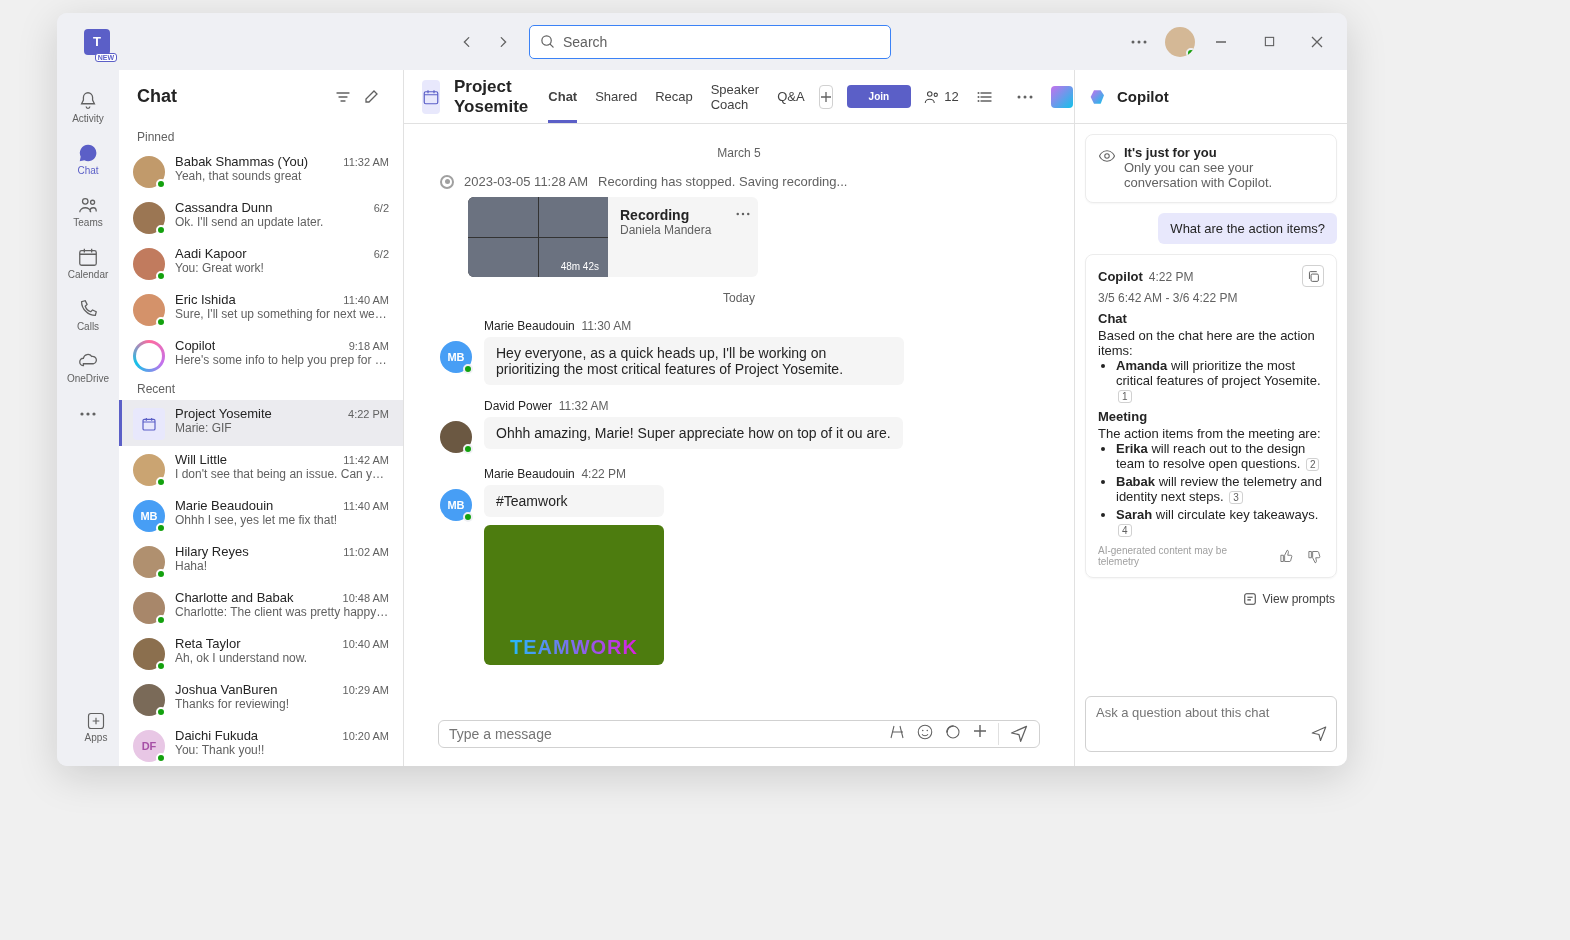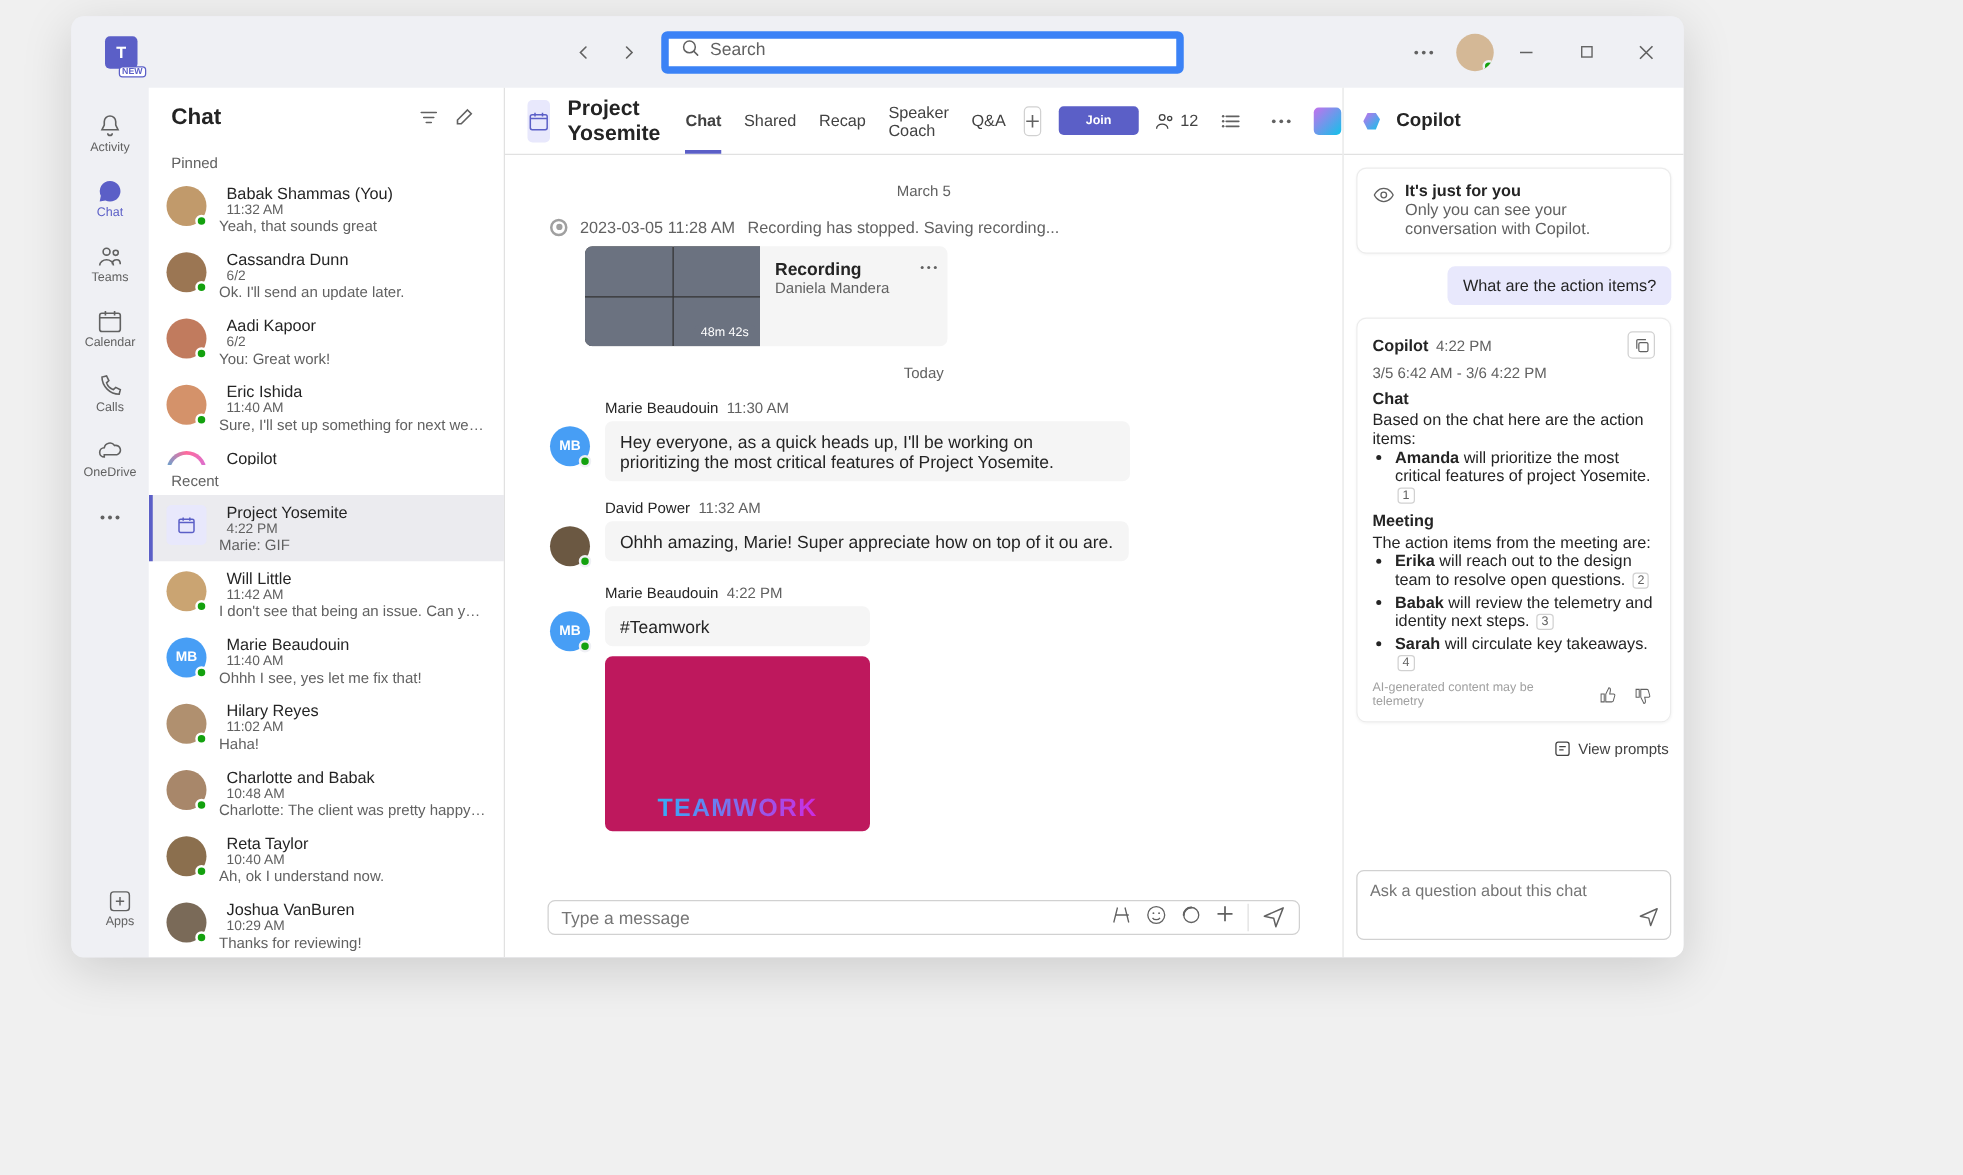--- a/index.html
+++ b/index.html
@@ -8,21 +8,21 @@
 .app { position: absolute; left: 57px; top: 13px; width: 1290px; height: 753px; background: #eff0f4; border-radius: 10px; box-shadow: 0 10px 40px rgba(0,0,0,0.15); display: flex; flex-direction: column; overflow: hidden; }
 
 
 .titlebar { height: 57px; display: flex; align-items: center; padding: 0 8px; background: #eff0f4; }
 .titlebar .logo { width: 32px; height: 32px; margin-left: 16px; display:flex; align-items:center; justify-content:center; border-radius:4px; position:relative;}
 .teams-logo-glyph { width:26px; height:26px; background:#5b5fc7; border-radius:4px; position:relative; display:flex; align-items:center; justify-content:center; color:#fff; font-weight:600; font-size:13px;}
 .teams-logo-glyph::after { content:"T"; }
 .logo .new-badge { position:absolute; bottom:-4px; right:-4px; background:#fff; border:1px solid #5b5fc7; color:#5b5fc7; font-size:7px; padding:0 2px; border-radius:3px; font-weight:700;}
 .nav-arrows { display:flex; gap:8px; margin-left: 340px; }
 .nav-arrow { width:28px; height:28px; display:flex; align-items:center; justify-content:center; border-radius:4px; color:#616161; cursor:pointer; }
-.searchbox { margin-left: 12px; width: 418px; height:34px; background:#fff; border:6px solid #3b82f6; border-radius:5px; display:flex; align-items:flex-start; padding:0 10px; color:#616161; }
+.searchbox { margin-left: 12px; width: 362px; height:34px; background:#fff; border:1px solid #3b82f6; border-radius:5px; display:flex; align-items:center; padding:0 10px; color:#616161; }
 .searchbox svg { margin-right:8px; flex:none; }
 .titlebar-right { margin-left:auto; display:flex; align-items:center; gap:4px; }
 .tb-btn { width:44px; height:44px; display:flex; align-items:center; justify-content:center; color:#616161; cursor:pointer; }
 .avatar { width:30px; height:30px; border-radius:50%; background:#d4b896; position:relative; display:flex; align-items:center; justify-content:center; font-size:11px; color:#fff; overflow:hidden;}
 .avatar::after { content:""; }
 .presence { position:absolute; bottom:-1px; right:-1px; width:10px; height:10px; border-radius:50%; background:#13a10e; border:2px solid #eff0f4; }
 
 
 .body { flex:1; display:flex; overflow:hidden; }
 
@@ -41,21 +41,21 @@
 .chatlist-header h1 { font-size:18px; font-weight:700; flex:1; }
 .icon-btn { width:28px; height:28px; display:flex; align-items:center; justify-content:center; color:#616161; cursor:pointer; border-radius:4px; }
 .section-label { font-size:12px; color:#616161; padding:6px 18px 4px; }
 .chat-items { overflow:auto; }
 .chat-item { display:flex; align-items:flex-start; padding:6px 14px 6px 14px; gap:10px; cursor:pointer; }
 .chat-item.selected { background:#f0f0f0; border-left:3px solid #5b5fc7; padding-left:11px; }
 .chat-item.selected.active-sel { background:#ebebef; }
 .ci-avatar { width:32px; height:32px; border-radius:50%; flex:none; margin-top:2px; position:relative; display:flex; align-items:center; justify-content:center; font-size:11px; font-weight:600; color:#fff; }
 .ci-avatar .presence { border-color:#fff; }
 .ci-body { flex:1; min-width:0; }
-.ci-top { display:flex; justify-content:space-between; align-items:baseline;flex-direction:column; }
+.ci-top { display:flex; justify-content:space-between; align-items:baseline; }
 .ci-name { font-size:13px; font-weight:400; white-space:nowrap; overflow:hidden; text-overflow:ellipsis; }
 .ci-time { font-size:11px; color:#616161; flex:none; margin-left:6px; }
 .ci-preview { font-size:12px; color:#616161; white-space:nowrap; overflow:hidden; text-overflow:ellipsis; }
 .copilot-avatar { background: conic-gradient(#ff6b9d, #c471ed, #12c2e9, #ff6b9d); }
 .copilot-avatar::before { content:""; position:absolute; inset:3px; border-radius:50%; background:#fff; }
 
 
 .chatpane { flex:1; display:flex; flex-direction:column; background:#fff; border-right:1px solid #e1e1e1; min-width:0; }
 .chatpane-header { height:54px; display:flex; align-items:center; padding:0 18px; border-bottom:1px solid #e1e1e1; gap:14px; }
 .ch-avatar { width:34px; height:34px; border-radius:4px; background:#e8e8fc; display:flex; align-items:center; justify-content:center; color:#5b5fc7; }
@@ -83,21 +83,21 @@
 .rec-info .rt { font-weight:600; font-size:14px; }
 .rec-info .rs { font-size:12px; color:#616161; }
 .rec-more { position:absolute; top:6px; right:8px; color:#616161; cursor:pointer; }
 
 .msg-group { display:flex; gap:12px; margin-bottom:14px; }
 .msg-avatar { width:32px; height:32px; border-radius:50%; flex:none; margin-top:22px; display:flex; align-items:center; justify-content:center; font-size:11px; font-weight:600; color:#fff; position:relative; }
 .msg-col { display:flex; flex-direction:column; gap:4px; min-width:0; }
 .msg-meta { font-size:12px; color:#616161; }
 .msg-meta .mname { color:#242424; }
 .bubble { background:#f5f5f5; border-radius:6px; padding:8px 12px; font-size:14px; max-width:420px; }
-.gif-card { width:212px; height:140px; border-radius:6px; background:#be185d; position:relative; overflow:hidden; margin-top:4px; }
+.gif-card { width:180px; height:140px; border-radius:6px; background:#4d7c0f; position:relative; overflow:hidden; margin-top:4px; }
 .gif-label { position:absolute; bottom:6px; left:0; right:0; text-align:center; font-weight:800; font-size:20px; background: linear-gradient(90deg,#00d9ff,#ff00d9); -webkit-background-clip:text; background-clip:text; color:transparent; letter-spacing:1px;}
 
 
 .composer { margin:4px 34px 18px; border:1px solid #d1d1d1; border-radius:6px; height:28px; display:flex; align-items:center; padding:0 10px; }
 .composer input { flex:1; border:none; outline:none; font-size:14px; color:#242424; }
 .composer .c-actions { display:flex; gap:10px; color:#616161; }
 .composer .c-actions > * { cursor:pointer; }
 .c-sep { width:1px; height:22px; background:#e0e0e0; }
 
 

